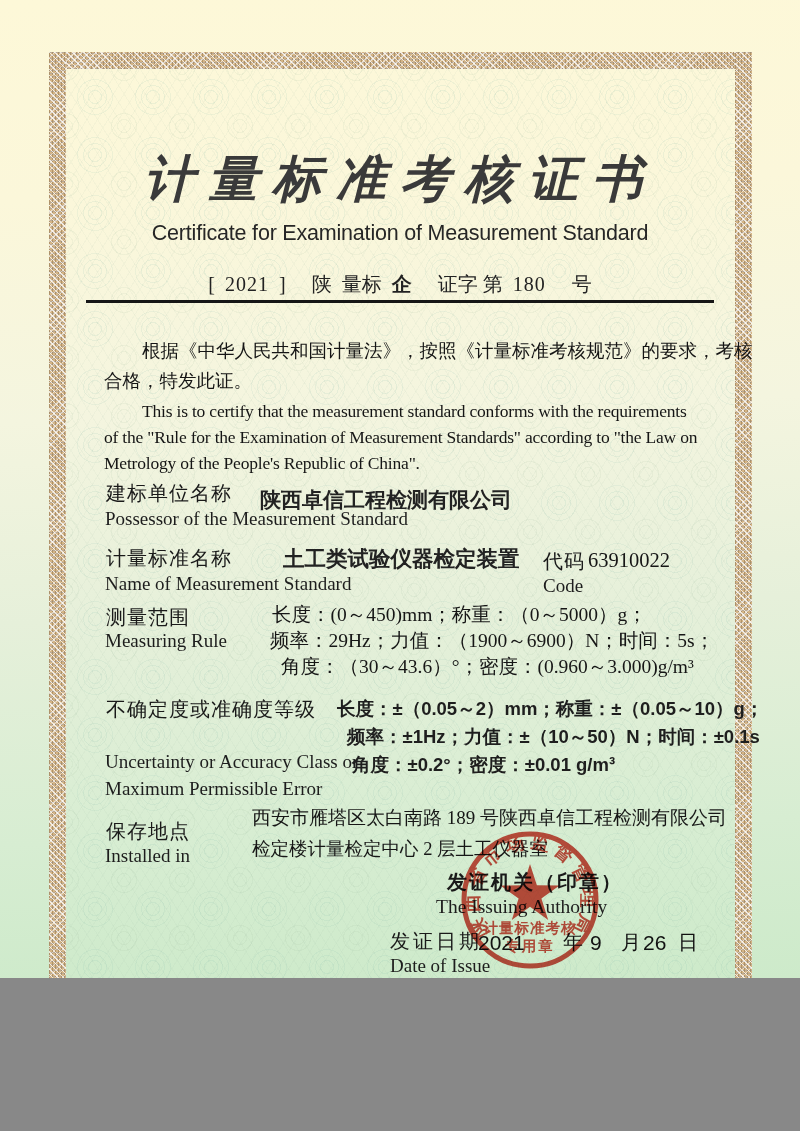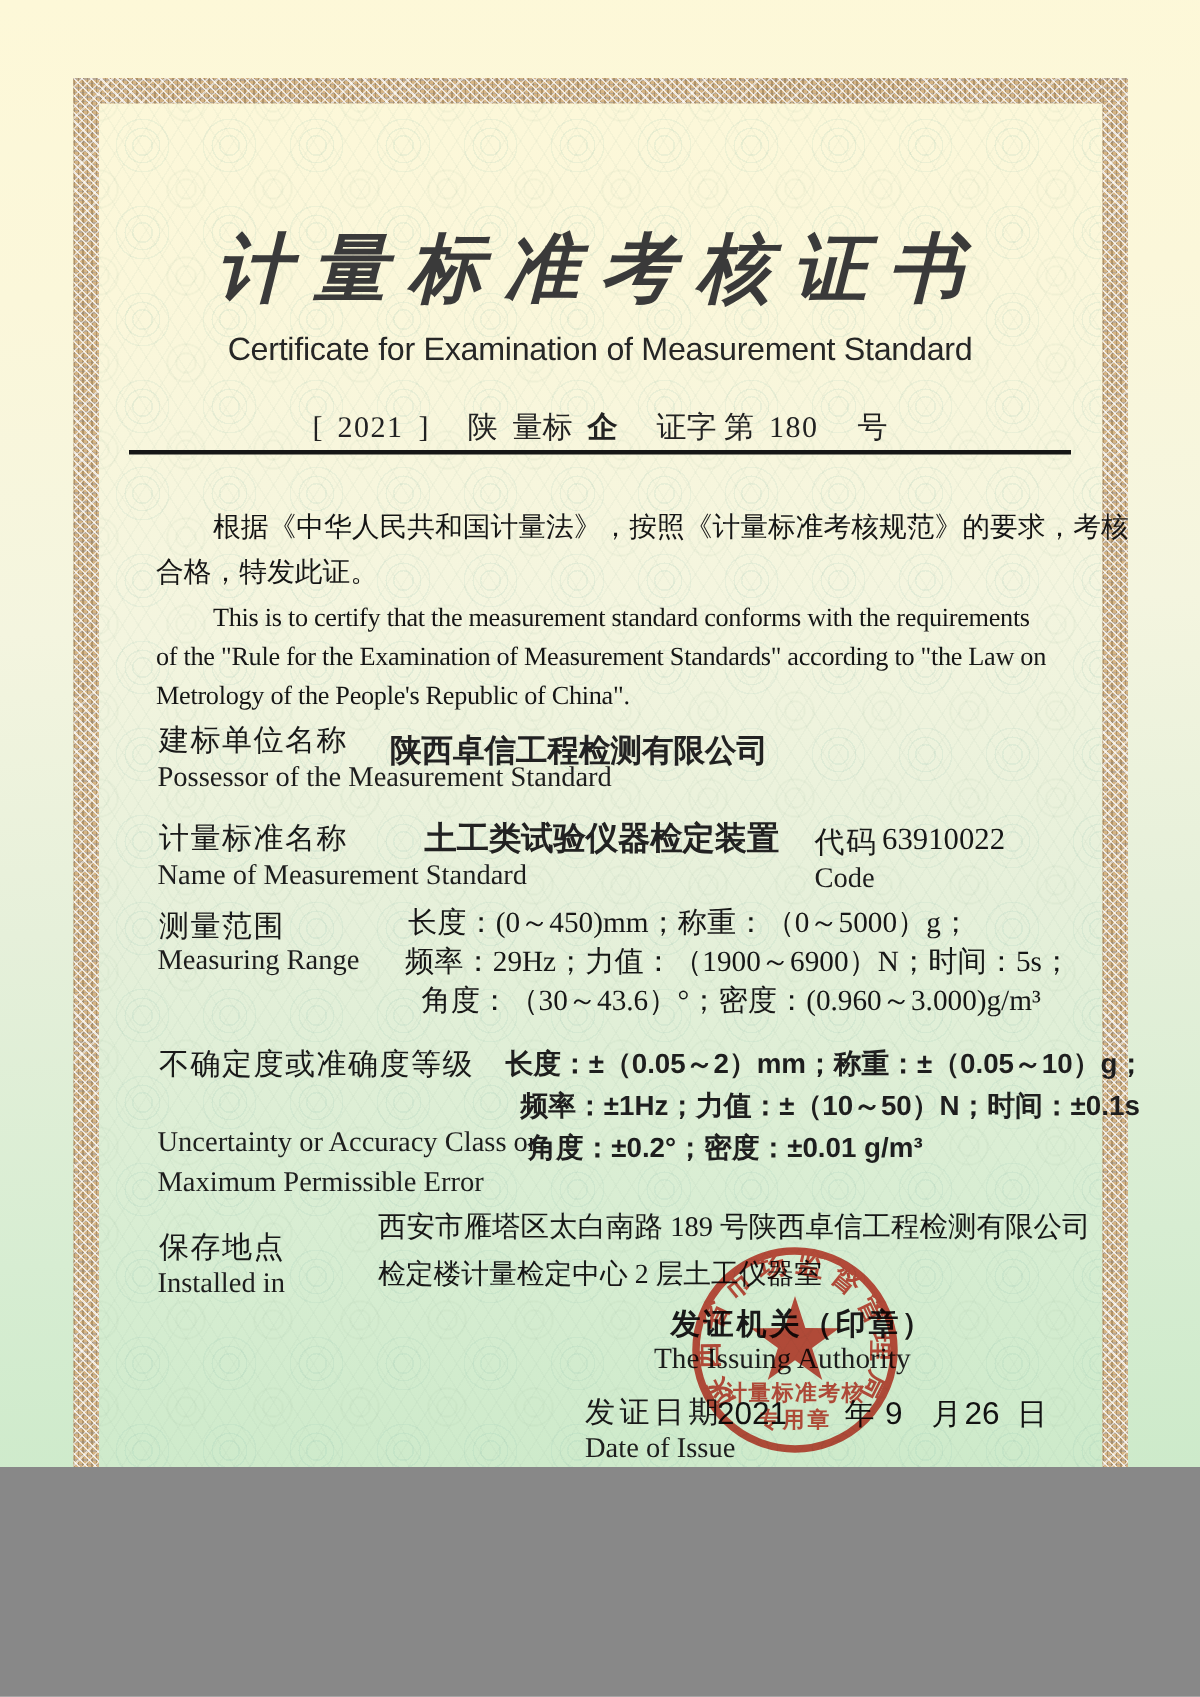--- a/index.html
+++ b/index.html
@@ -105,21 +105,21 @@
   <div class="abs label-en" style="left:105px;top:508px;">Possessor of the Measurement Standard</div>
 
   <div class="abs label-cn" style="left:106px;top:545px;">计量标准名称</div>
   <div class="abs val-hei" style="left:283px;top:544px;font-size:21.5px;">土工类试验仪器检定装置</div>
   <div class="abs label-cn" style="left:543px;top:548px;">代码</div>
   <div class="abs val-song" style="left:588px;top:549px;font-size:20.5px;">63910022</div>
   <div class="abs label-en" style="left:105px;top:573px;">Name of Measurement Standard</div>
   <div class="abs label-en" style="left:543px;top:575px;">Code</div>
 
   <div class="abs label-cn" style="left:106px;top:604px;">测量范围</div>
-  <div class="abs label-en" style="left:105px;top:630px;">Measuring Range</div>
+  <div class="abs label-en" style="left:105px;top:630px;">Measuring Rule</div>
   <div class="abs val-song" style="left:272px;top:601px;">长度：(0～450)mm；称重：（0～5000）g；</div>
   <div class="abs val-song" style="left:270px;top:627px;">频率：29Hz；力值：（1900～6900）N；时间：5s；</div>
   <div class="abs val-song" style="left:281px;top:653px;">角度：（30～43.6）°；密度：(0.960～3.000)g/m³</div>
 
   <div class="abs label-cn" style="left:106px;top:696px;">不确定度或准确度等级</div>
   <div class="abs label-en" style="left:105px;top:751px;">Uncertainty or Accuracy Class or</div>
   <div class="abs label-en" style="left:105px;top:778px;">Maximum Permissible Error</div>
   <div class="abs val-hei-line" style="left:337px;top:696px;">长度：±（0.05～2）mm；称重：±（0.05～10）g；</div>
   <div class="abs val-hei-line" style="left:347px;top:724px;">频率：±1Hz；力值：±（10～50）N；时间：±0.1s</div>
   <div class="abs val-hei-line" style="left:352px;top:752px;">角度：±0.2°；密度：±0.01 g/m³</div>

